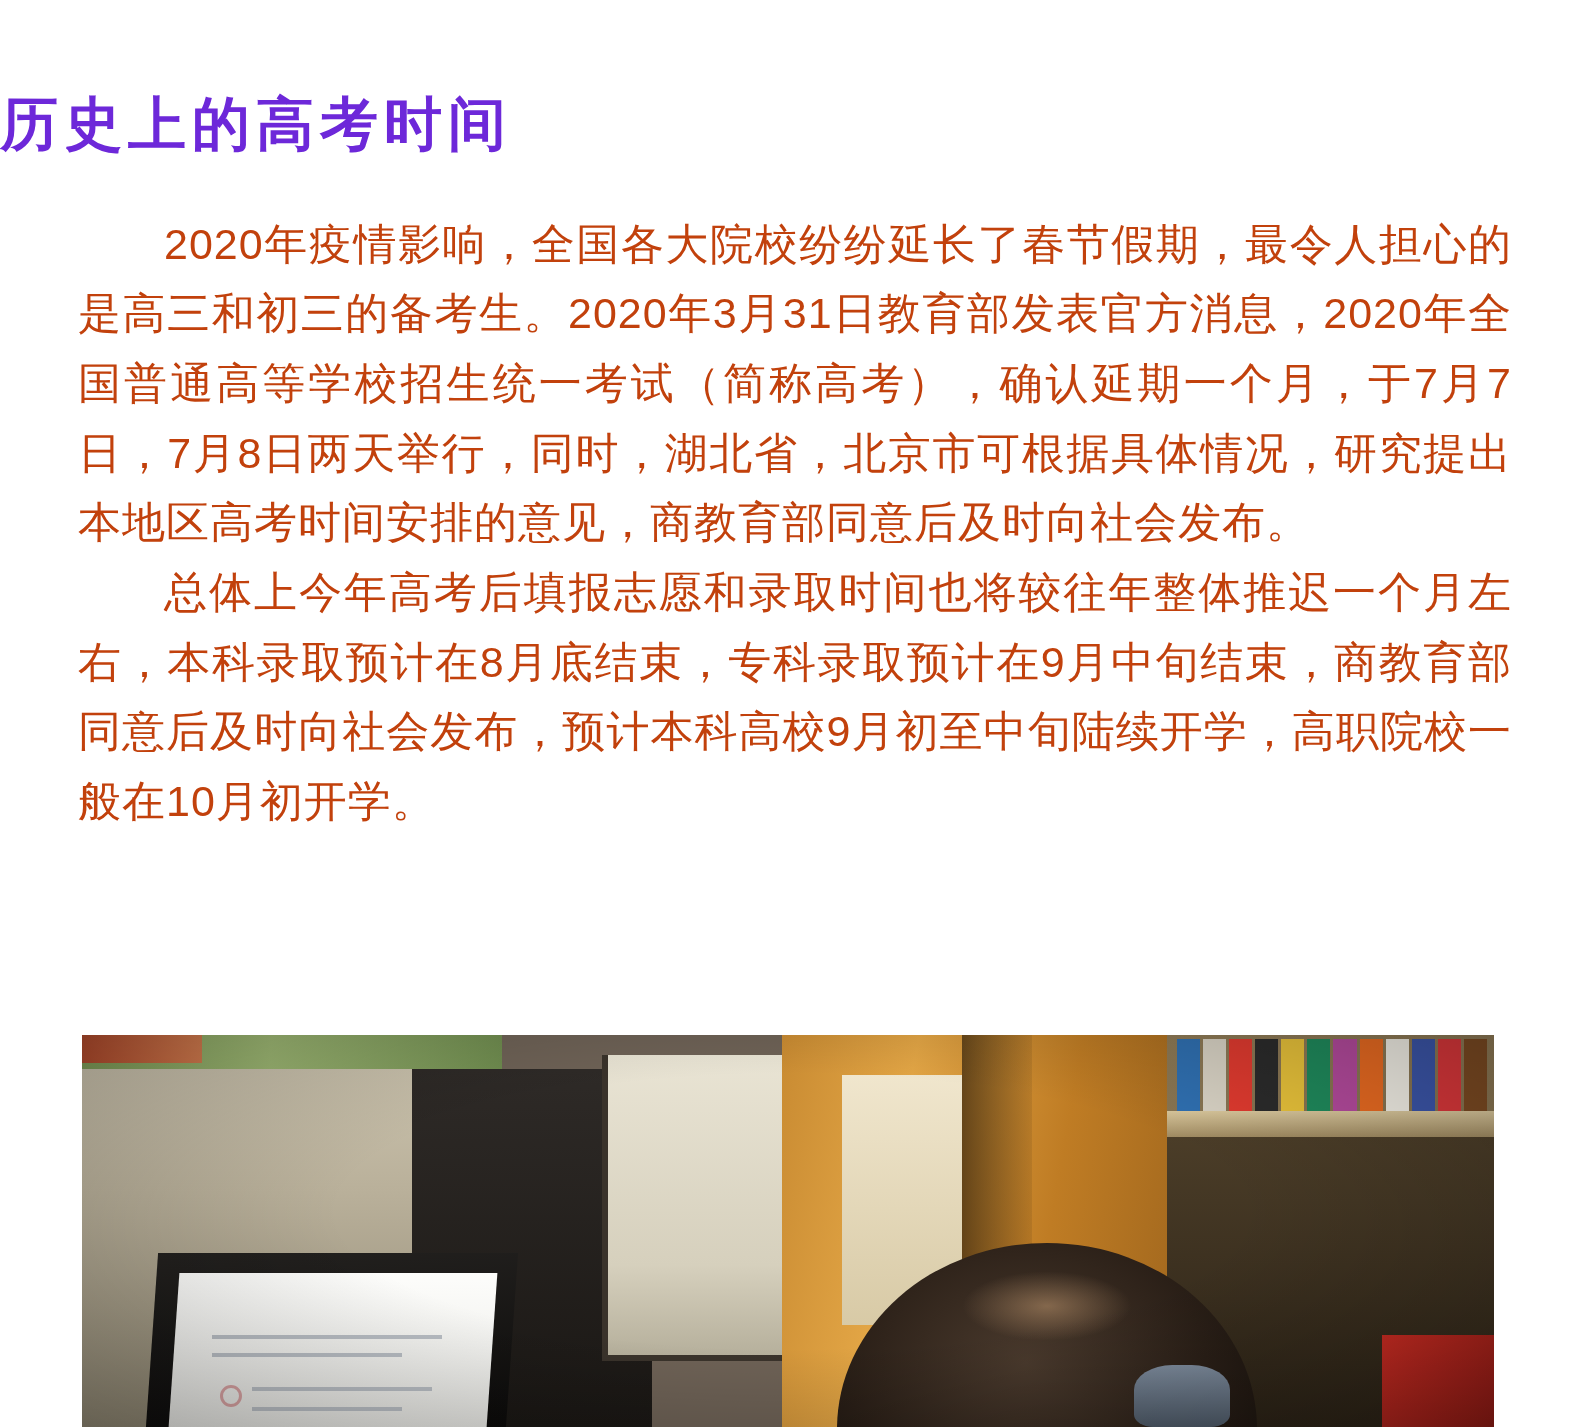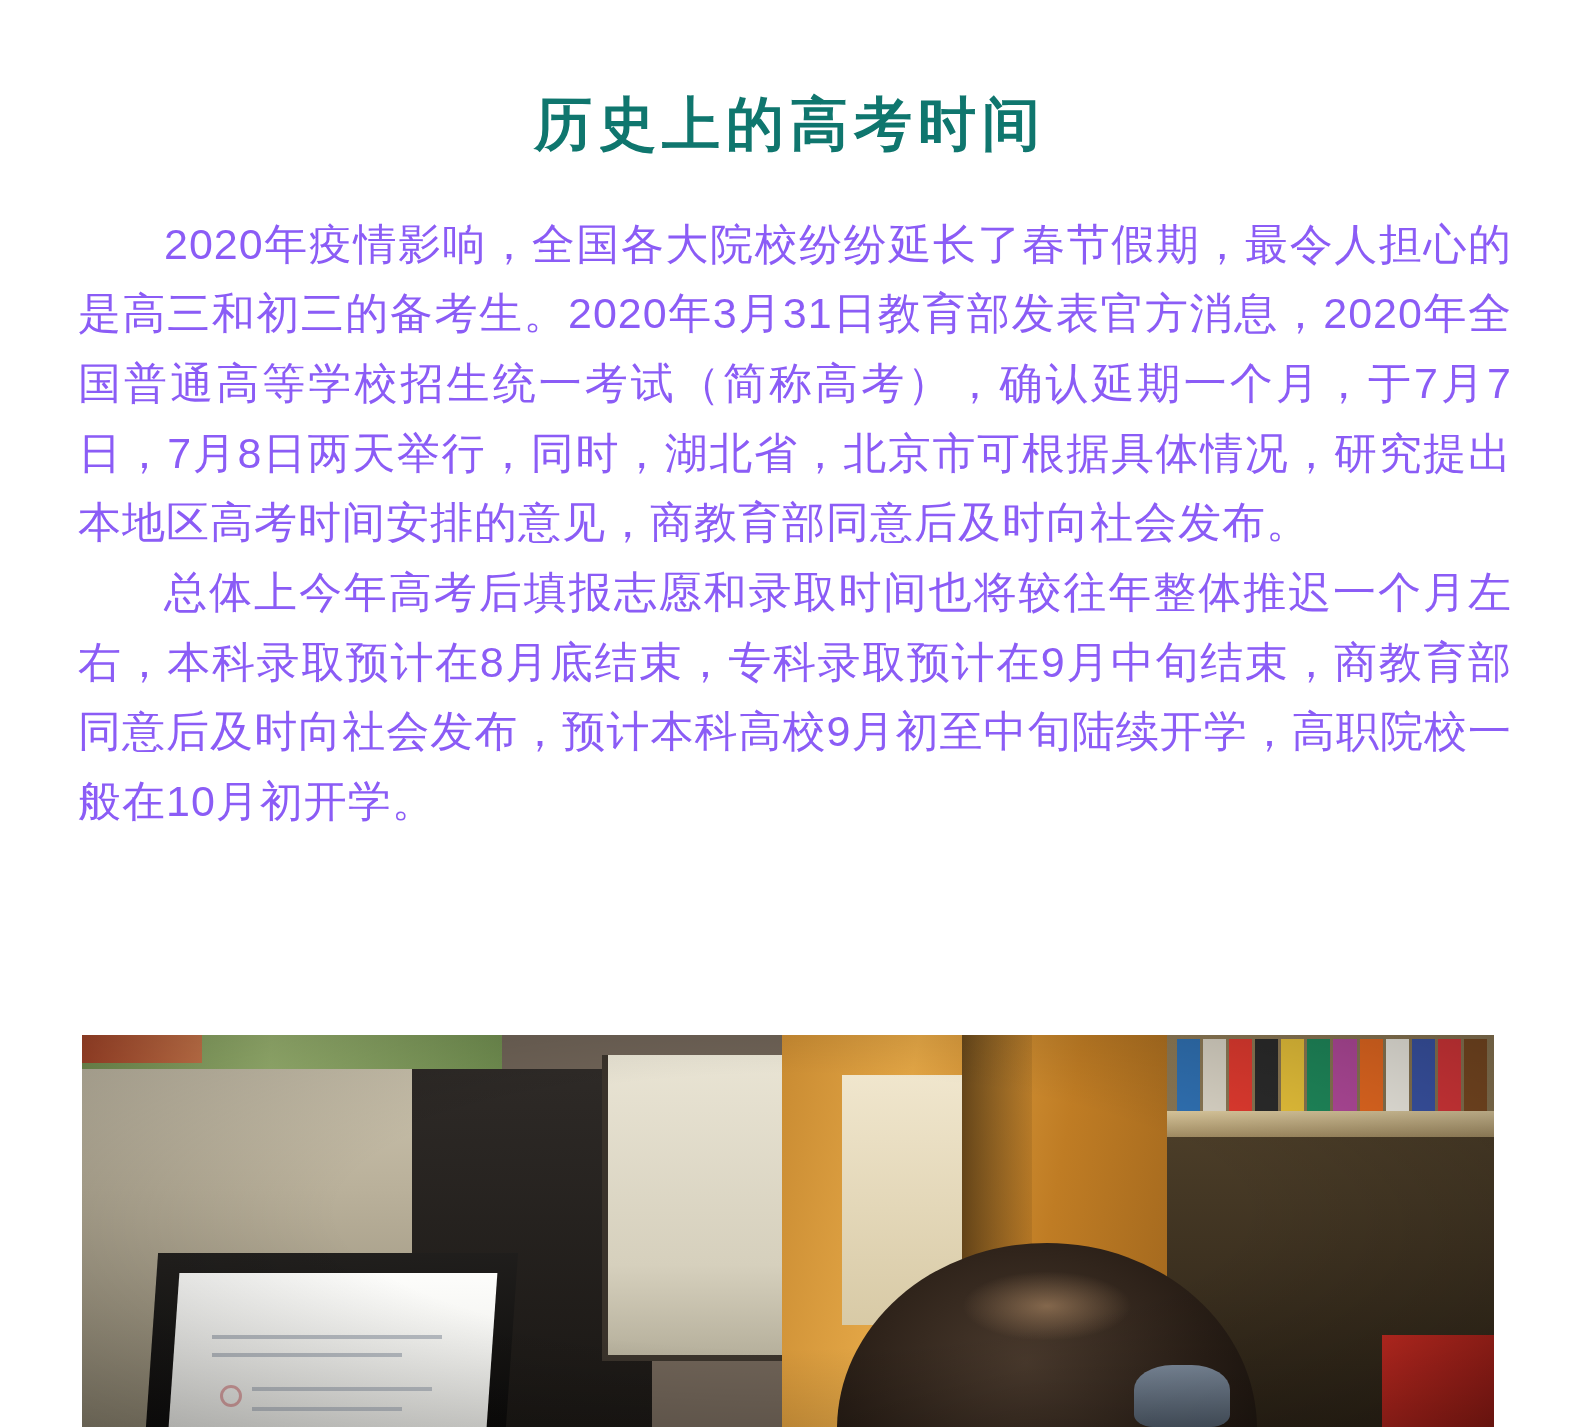--- a/index.html
+++ b/index.html
@@ -15,38 +15,37 @@
     overflow: hidden;
     position: relative;
   }
   .page {
     width: 1580px;
     height: 1427px;
     position: relative;
     background: #ffffff;
   }
   .doc-title {
-    text-align: center;
     font-size: 58px;
     font-weight: bold;
     letter-spacing: 6px;
     margin: 0;
     padding-top: 92px;
     line-height: 1.1;
-    color: #0f766e;
+    color: #6d28d9;
   }
   .body-text {
     margin: 0;
     padding: 0 68px 0 78px;
     font-size: 43px;
     line-height: 1.62;
     text-align: justify;
     text-justify: inter-character;
     letter-spacing: 1px;
-    color: #8b5cf6;
+    color: #c2410c;
   }
   .para {
     text-indent: 2em;
     margin: 0;
   }
   .para-1 {
     margin-top: 54px;
   }
   .para-2 {
     margin-top: 0px;

